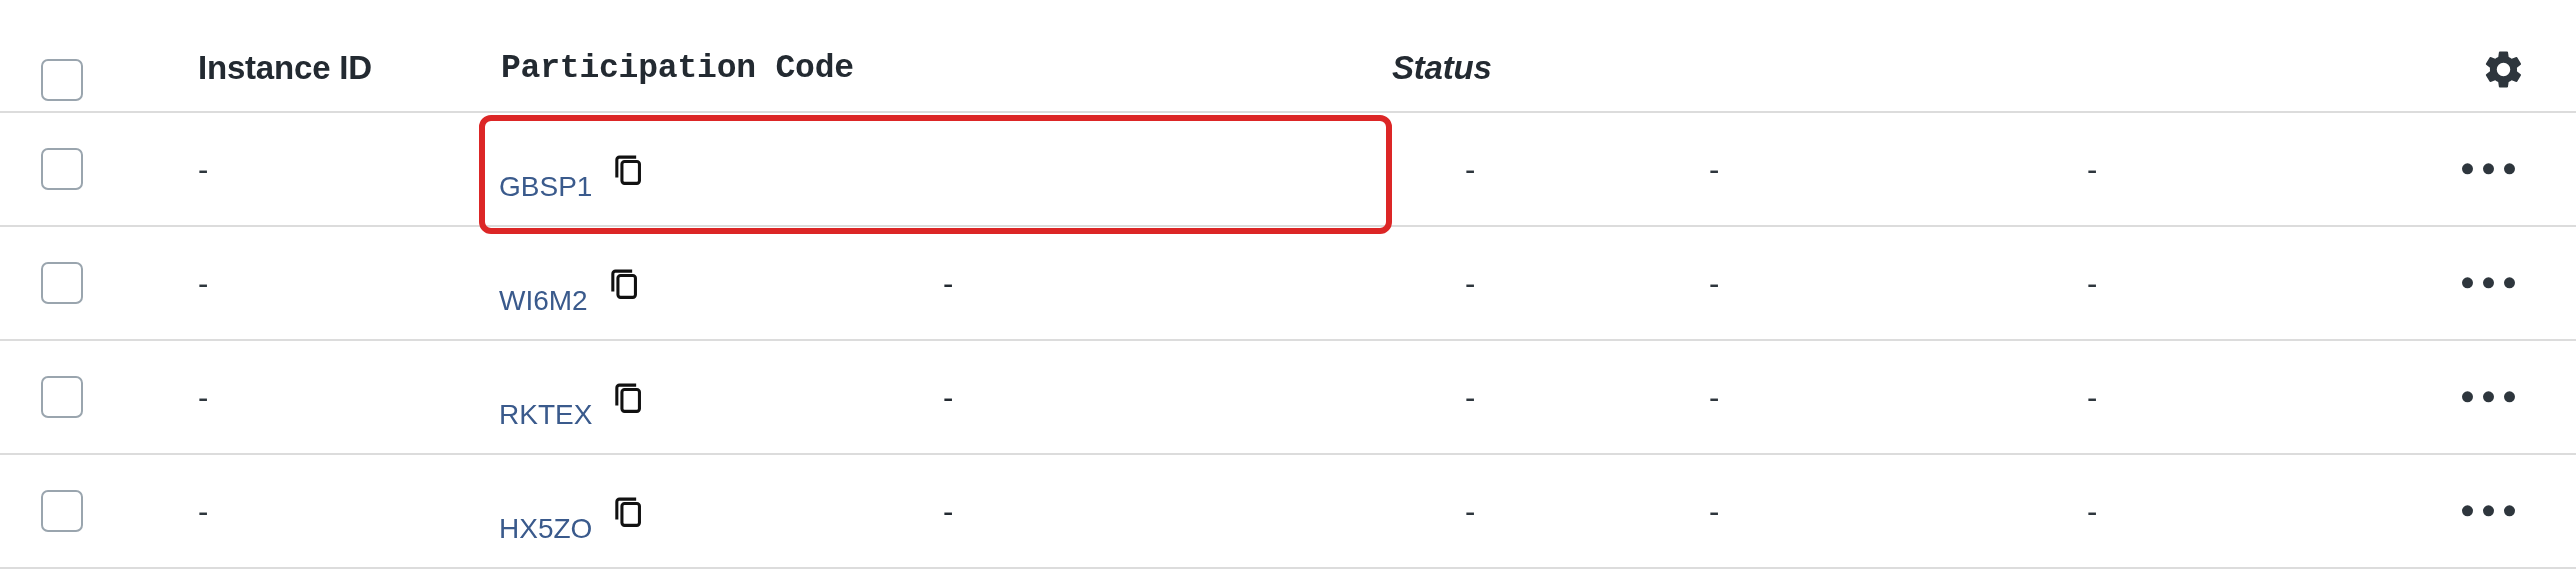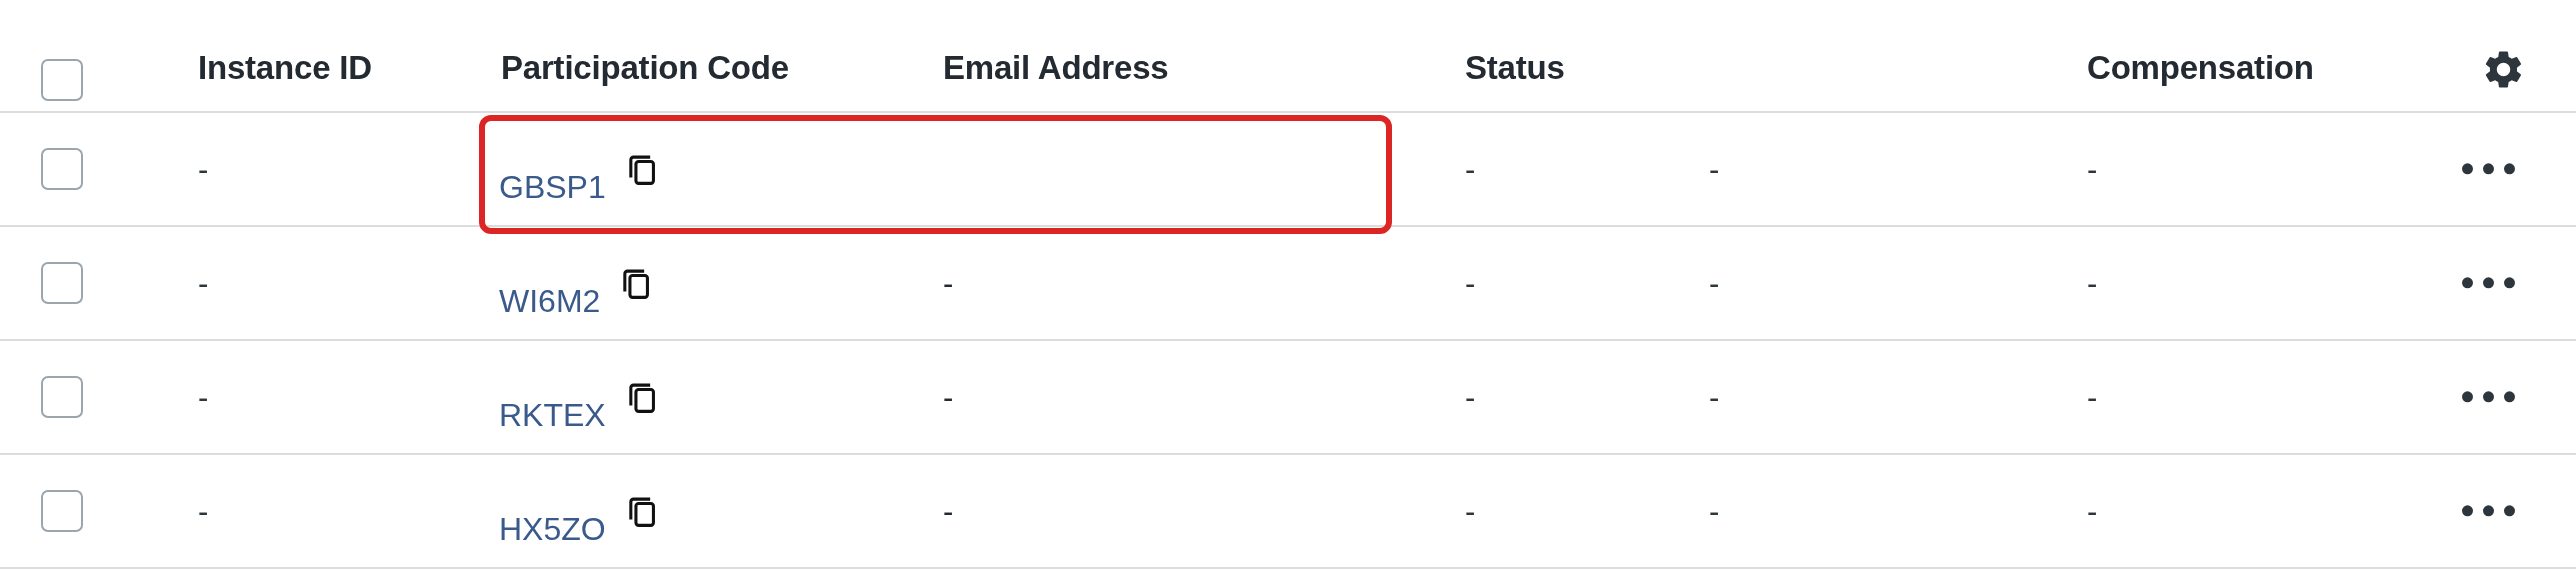--- a/index.html
+++ b/index.html
@@ -88,21 +88,21 @@
   .code-cell {
     position: absolute;
     left: 499px;
     top: 50%;
     transform: translateY(-50%);
     display: flex;
     align-items: center;
     gap: 19px;
   }
   .code-link {
-    font-size: 32px;
+    font-size: 28px;
     color: #3a5a8c;
     text-decoration: none;
     cursor: pointer;
     line-height: 1;
     white-space: nowrap;
     margin-top: 36px;
   }
   .copy-icon {
     width: 35px;
     height: 35px;
@@ -160,36 +160,30 @@
 
 <div class="table">
 
   <div class="thead">
     <div class="checkbox"></div>
 
     <div class="th" id="th-instance-id" style="left: 198px;">
       <span>Instance ID</span>
     </div>
 
-    <div class="th" id="th-participation" style="left: 501px;">
+    <div class="th" id="th-participation" style="left: 501px; font-family: Liberation Mono, monospace;">
       <span>Participation Code</span>
     </div>
 
-    <div class="th" id="th-email" style="left: 943px;">
-      <span>Email Address</span>
-    </div>
-
-    <div class="th" id="th-status" style="left: 1465px;">
+
+    <div class="th" id="th-status" style="left: 1392px; font-style: italic;">
       <span>Status</span>
     </div>
 
 
-    <div class="th" id="th-compensation" style="left: 2087px;">
-      <span>Compensation</span>
-    </div>
 
     <div class="gear-btn">
       <svg viewBox="0 0 24 24" aria-hidden="true">
         <path fill="#2e363d" d="M19.14 12.94a7.07 7.07 0 0 0 .06-.94 7.07 7.07 0 0 0-.06-.94l2.03-1.58a.5.5 0 0 0 .12-.62l-1.92-3.32a.5.5 0 0 0-.6-.22l-2.39.96a7.3 7.3 0 0 0-1.62-.94l-.36-2.54a.5.5 0 0 0-.5-.42h-3.84a.5.5 0 0 0-.5.42l-.36 2.54c-.59.24-1.13.56-1.62.94l-2.39-.96a.5.5 0 0 0-.6.22L2.65 8.86a.5.5 0 0 0 .12.62l2.03 1.58c-.04.31-.06.63-.06.94s.2.63.06.94l-2.03 1.58a.5.5 0 0 0-.12.62l1.92 3.32c.13.22.39.3.6.22l2.39-.96c.5.38 1.03.7 1.62.94l.36 2.54c.04.24.25.42.5.42h3.84c.25 0 .46-.18.5-.42l.36-2.54c.59-.24 1.12-.56 1.62-.94l2.39.96c.22.08.47 0 .6-.22l1.92-3.32a.5.5 0 0 0-.12-.62l-2.03-1.58zM12 15.6A3.6 3.6 0 1 1 12 8.4a3.6 3.6 0 0 1 0 7.2z"></path>
       </svg>
     </div>
   </div>
 
   <div id="tbody">
       <div class="tr">

